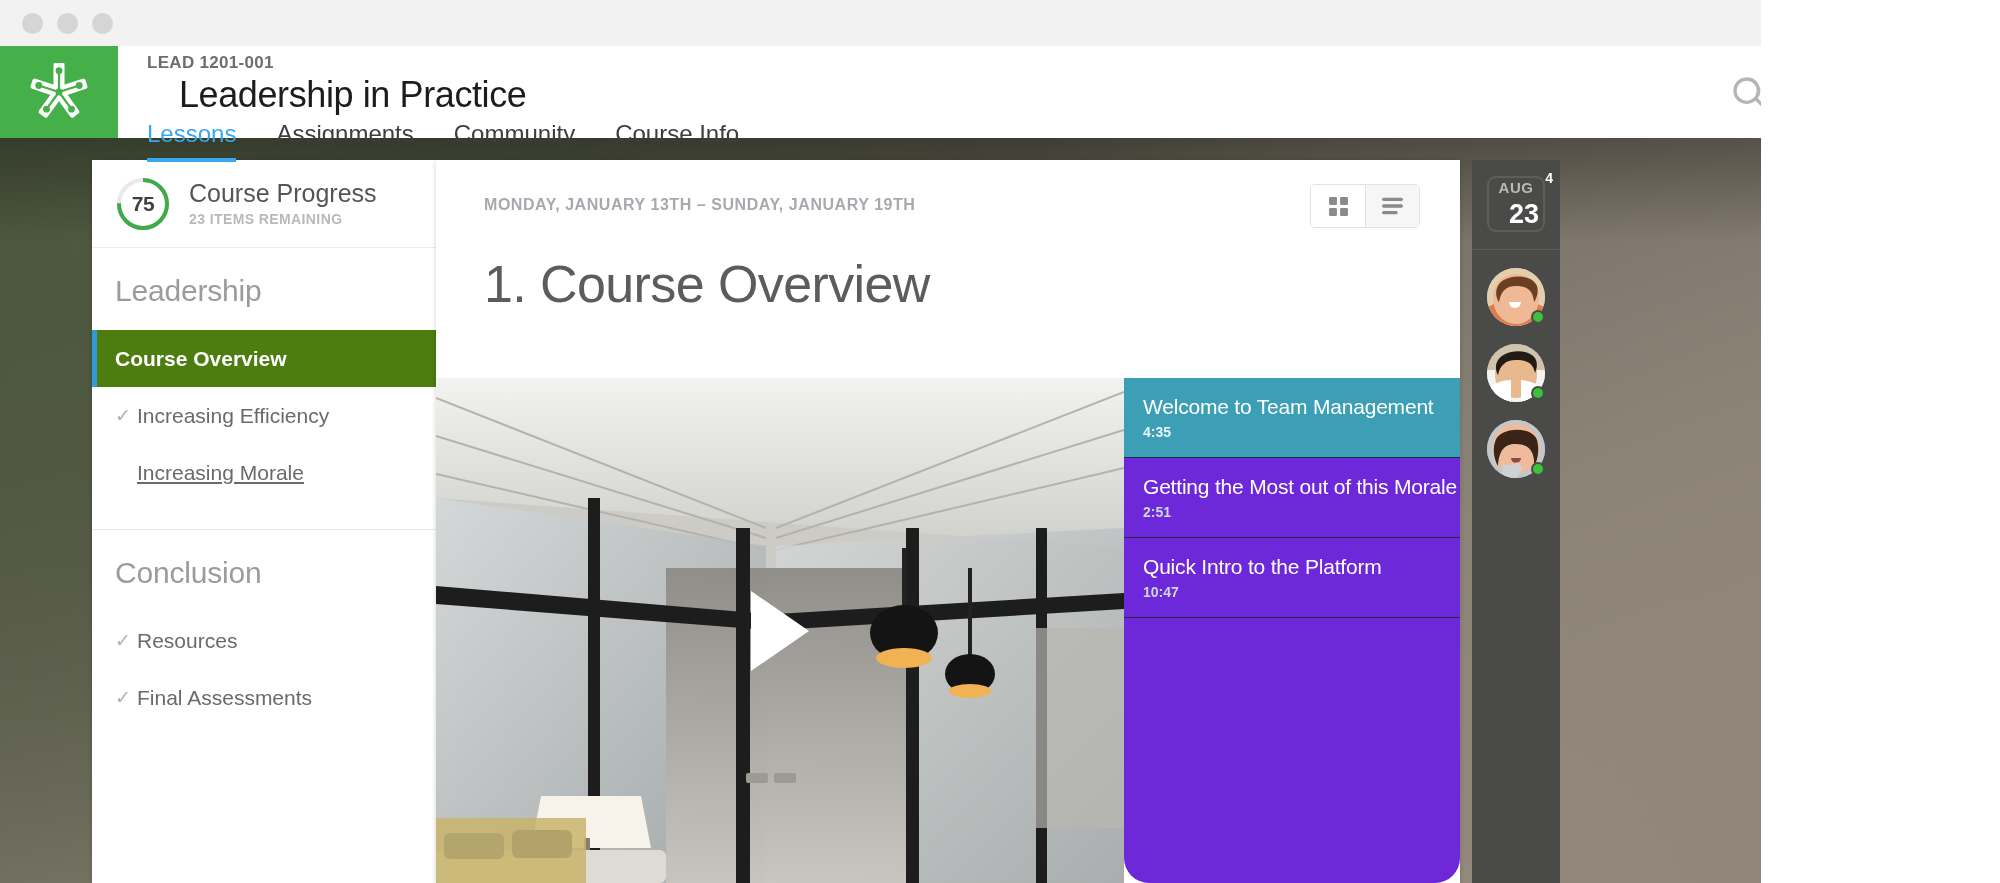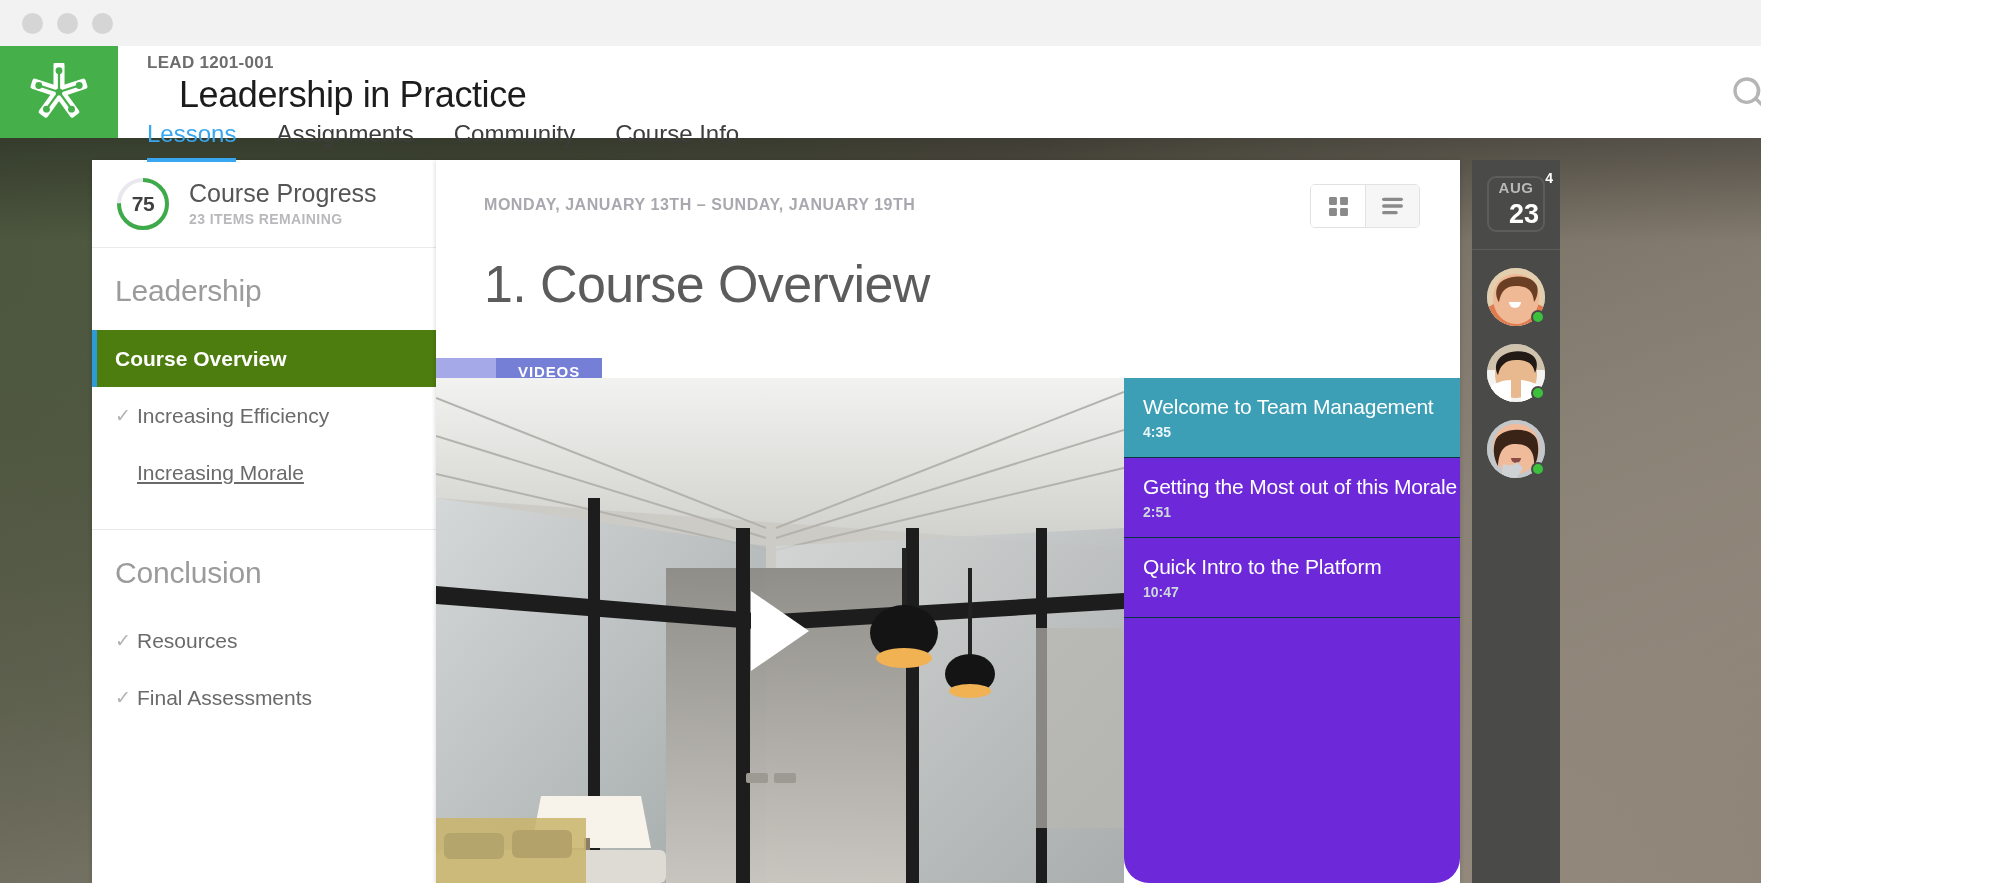--- a/index.html
+++ b/index.html
@@ -332,24 +332,20 @@
             <rect x="1" y="1" width="20" height="3.2" rx="1.6"></rect>
             <rect x="1" y="7.4" width="20" height="3.2" rx="1.6"></rect>
             <rect x="1" y="13.8" width="15" height="3.2" rx="1.6"></rect>
           </svg>
         </div>
       </div>
     </div>
 
     <div class="lesson-title">1. Course Overview</div>
 
-    <div class="tag-row">
-      <div class="tag-strip"></div>
-      <div class="tag-pill">VIDEOS</div>
-    </div>
 
     <div class="video-block">
       <div class="player">
         <svg viewBox="0 0 688 505" preserveAspectRatio="xMidYMid slice">
           <defs>
             <linearGradient id="flr" x1="0" y1="0" x2="0" y2="1">
               <stop offset="0" stop-color="#8d8b86"></stop>
                 <stop offset="1" stop-color="#c9c6c0"></stop>
             </linearGradient>
             <linearGradient id="glass" x1="0" y1="0" x2="1" y2="1">

